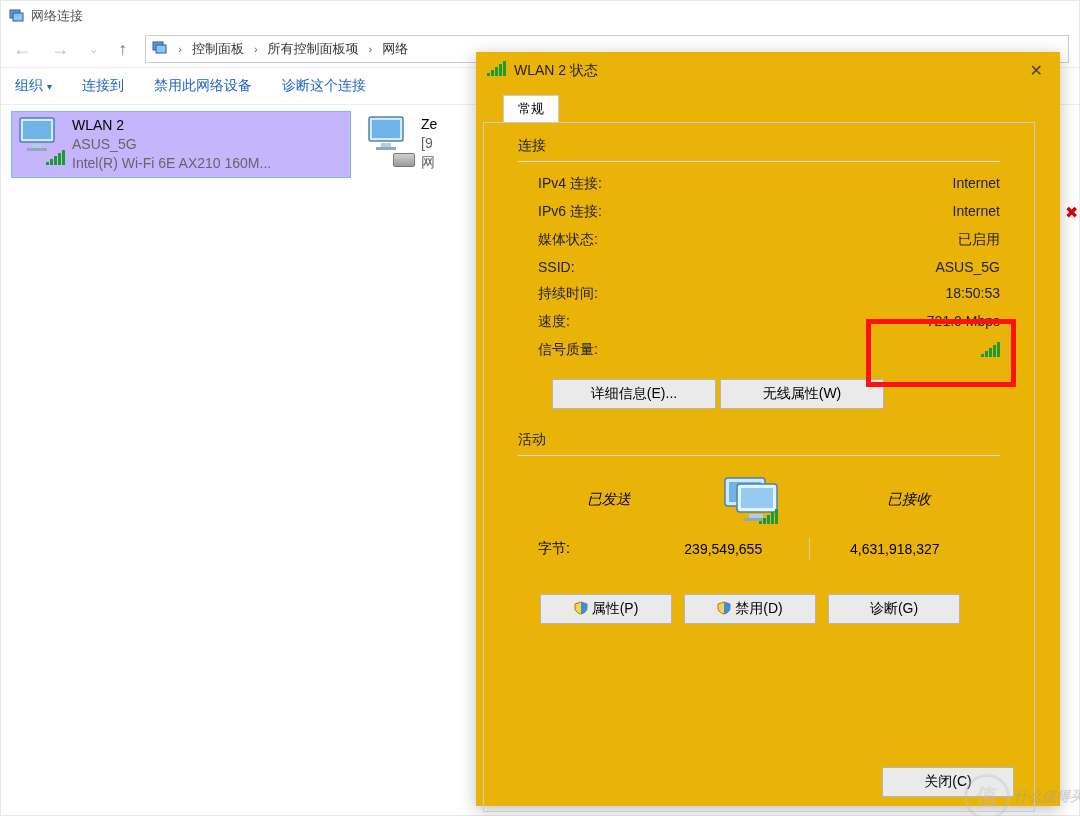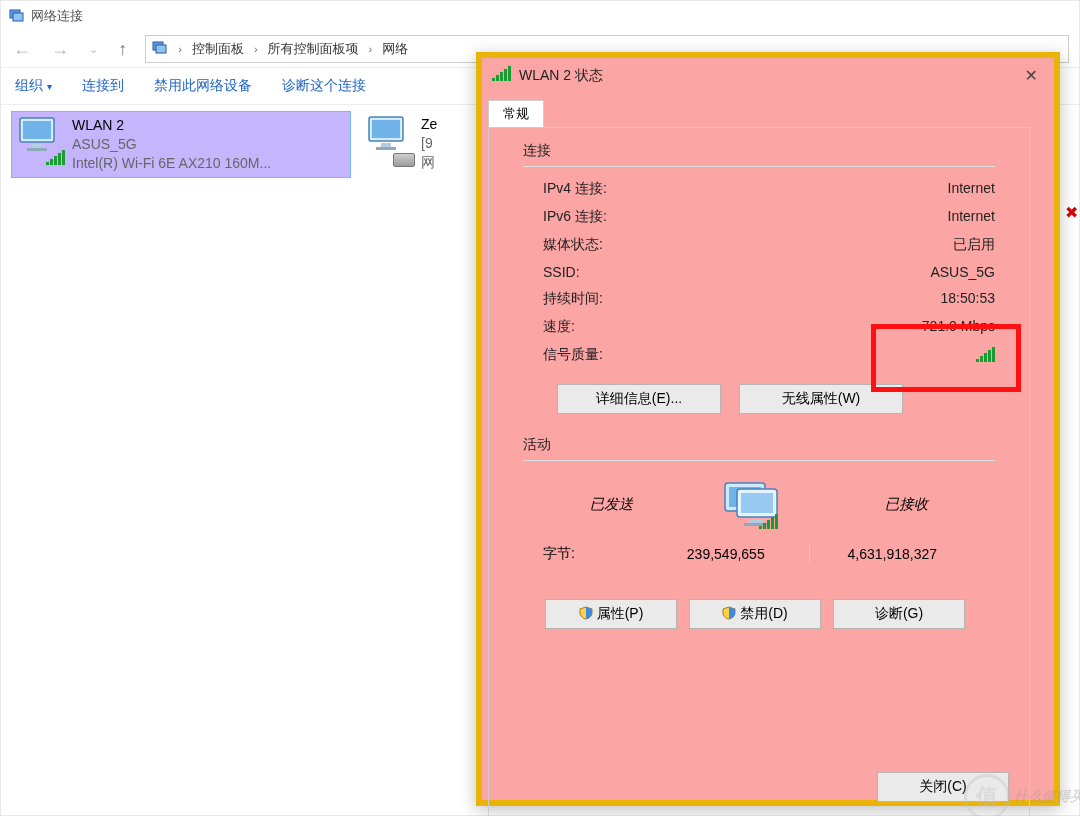--- a/index.html
+++ b/index.html
@@ -32,38 +32,38 @@
   .signal-badge { position: absolute; left: 28px; bottom: -2px; }
   .cable-badge { position: absolute; left: 26px; bottom: -2px; width: 22px; height: 14px; background: linear-gradient(#cfcfcf,#9b9b9b); border:1px solid #777; border-radius:2px; }
   .net-text { display: flex; flex-direction: column; line-height: 1.35; color: #333; font-size: 13px; }
   .net-text .name { color: #000; }
   .net-text .sub { color: #666; }
 
   .status-bar { position: absolute; left: 0; right: 0; bottom: 0; height: 28px; border-top: 1px solid #eee; display: flex; align-items: center; padding: 0 18px; gap: 10px; font-size: 13px; color: #333; }
   .status-bar .div { color: #ccc; }
 
   
-  .dialog { position: absolute; top: 52px; left: 476px; width: 584px; height: 754px; background: #fca5a5; border: 6px solid #eab308; box-shadow: 0 4px 16px rgba(0,0,0,0.25); }
+  .dialog { position: absolute; top: 52px; left: 476px; width: 584px; height: 754px; background: #eab308; border: 1px solid #eab308; box-shadow: 0 4px 16px rgba(0,0,0,0.25); }
   .dlg-title { display: flex; align-items: center; padding: 6px 10px; gap: 8px; }
   .dlg-title .t { flex: 1; color: #222; font-size: 14px; }
   .dlg-close { font-size: 16px; color: #444; padding: 2px 6px; }
   .tabstrip { display: flex; padding: 6px 6px 0 6px; }
-  .tab { border: 1px solid #ccc; border-bottom-color: #fff; padding: 4px 14px; background: #fff; font-size: 13px; position: relative; top: 1px; }
+  .tab { border: 1px solid #ccc; border-bottom-color: #fff; padding: 4px 14px; background: #fff; font-size: 13px; position: relative; top: 1px; margin-left: 20px; }
   .tab-panel { border: 1px solid #ccc; margin: 0 24px 6px 6px; padding: 14px 34px; height: 690px; position: relative; }
 
   .sec-title { color: #222; margin-bottom: 6px; }
   .sec-line { border: none; border-top: 1px solid #ddd; margin-bottom: 8px; }
 
   .kv { display: flex; justify-content: space-between; padding: 5px 0 5px 20px; font-size: 14.5px; color: #222; }
   .kv .k { color: #222; }
   .kv .v { color: #222; text-align: right; }
 
   .red-box { position: absolute; border: 5px solid #f11; }
 
-  .btn-row { display: flex; gap: 18px; margin: 14px 0 0 34px; }
+  .btn-row { display: flex; gap: 4px; margin: 14px 0 0 34px; }
   .winbtn { border: 1px solid #b5b5b5; background: #eaeaea; padding: 5px 0; width: 164px; text-align: center; font-size: 14px; }
   .winbtn.small { width: 132px; }
   .winbtn .shield { display:inline-block; vertical-align:-2px; margin-right:4px; }
 
   .activity { margin-top: 22px; }
   .act-row { display: flex; align-items: center; padding: 10px 20px 0 20px; }
   .act-label { width: 170px; text-align: center; font-size: 14.5px; font-style: italic; }
   .act-center { flex: 0 0 auto; width: 110px; display:flex; justify-content:center; }
   .hline { flex: 1; height: 1px; background: #ccc; margin: 0 12px; }
   .bytes-row { display: flex; align-items: center; padding: 14px 20px 0 20px; font-size: 14.5px; }

